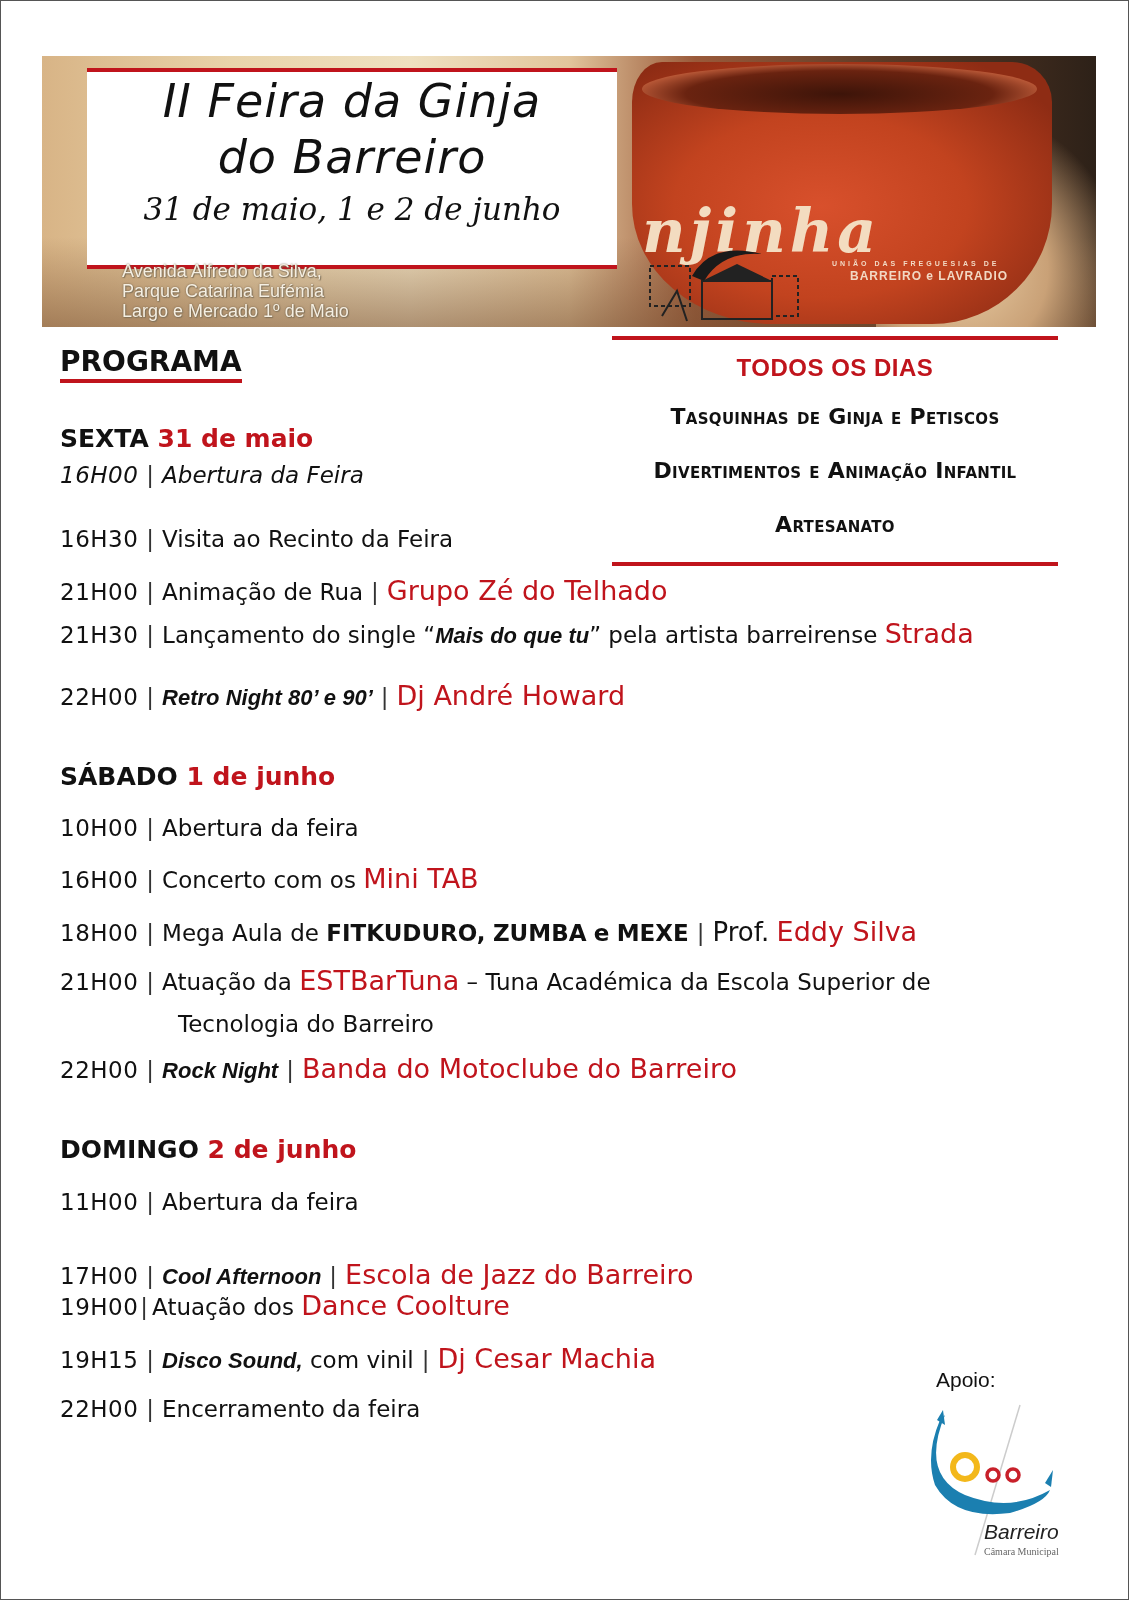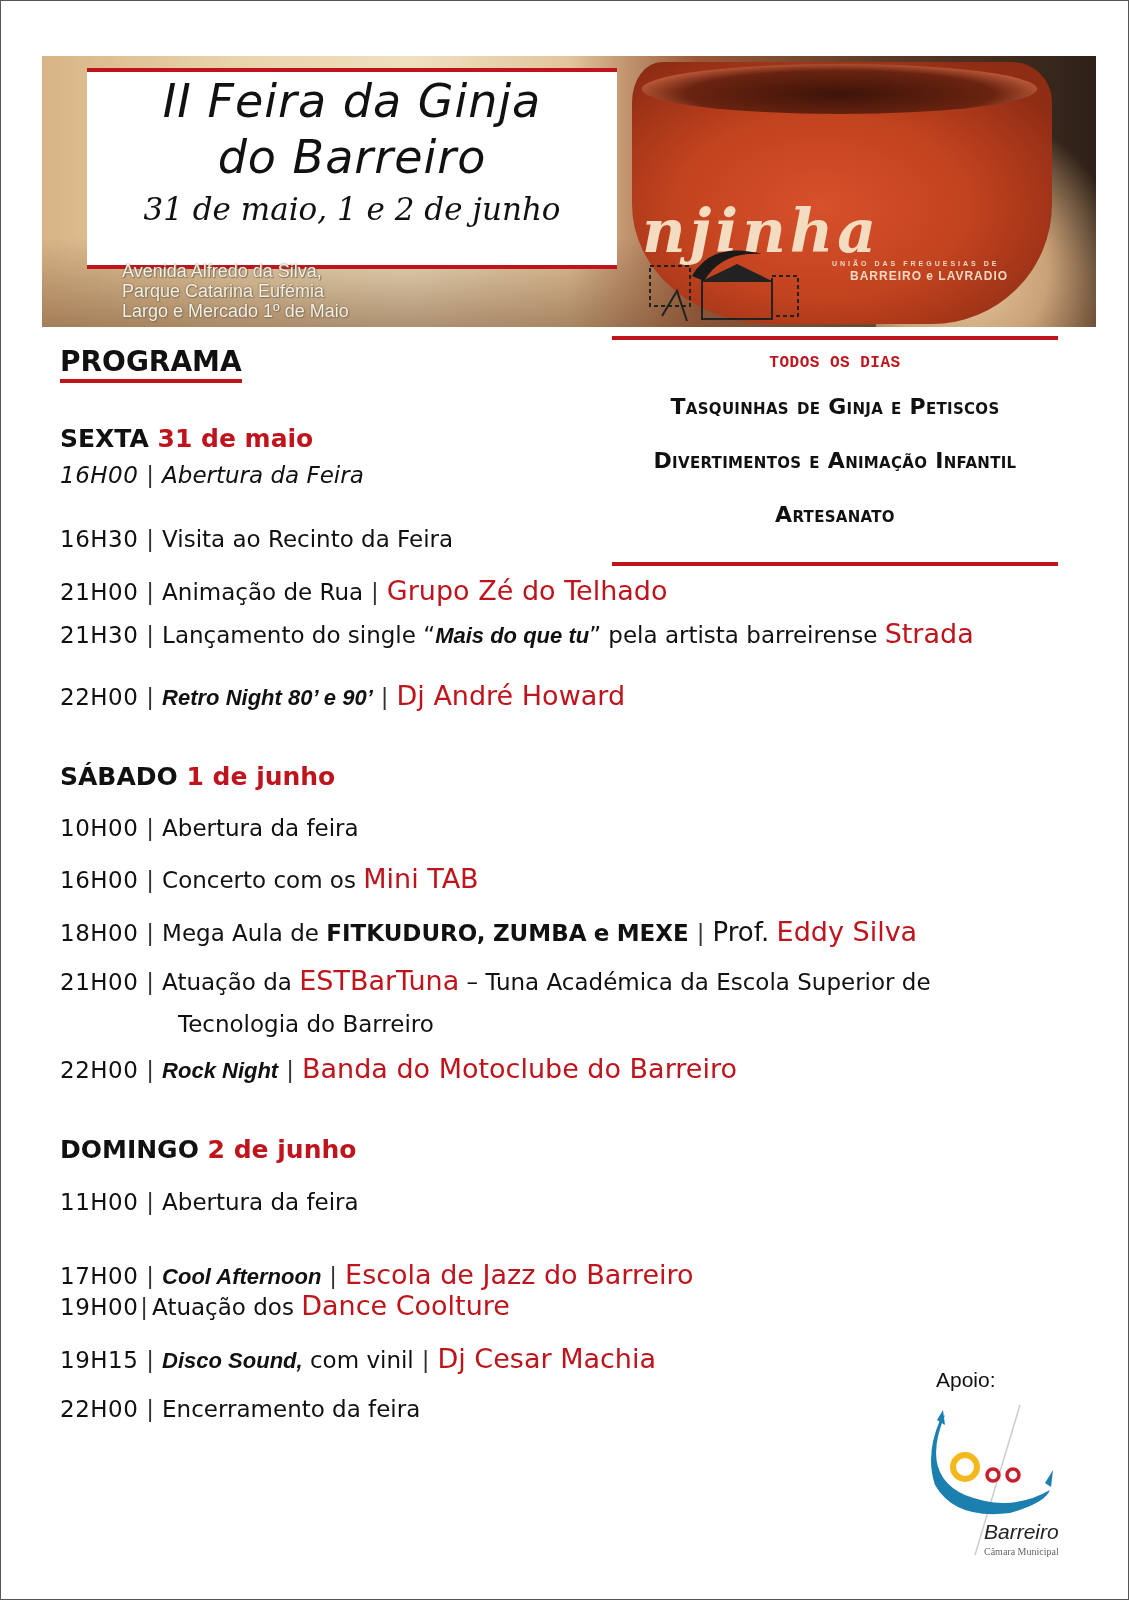--- a/index.html
+++ b/index.html
@@ -70,22 +70,22 @@
   .union-text .small { font-size: 7px; letter-spacing: 3px; font-weight: bold; }
   .union-text .big { font-size: 12px; letter-spacing: 1px; font-weight: bold; margin-top: 2px; padding-left: 18px; }
 
   
   .todos {
     position: absolute; left: 612px; top: 336px; width: 446px; height: 222px;
     border-top: 4px solid #c0141c; border-bottom: 4px solid #c0141c;
     text-align: center;
   }
   .todos-title {
-    font-family: Liberation Mono, monospace; font-weight: bold; color: #c0141c;
-    font-size: 16px; margin-top: 14px; letter-spacing: 0.5px;
+    font-family: Liberation Sans, sans-serif; font-weight: bold; color: #c0141c;
+    font-size: 24px; margin-top: 14px; letter-spacing: 0.5px;
   }
   .todos-item {
     font-family: "DejaVu Sans", sans-serif; font-weight: bold; color: #111;
     font-variant: small-caps; font-size: 22px; letter-spacing: 0.3px;
     margin-top: 24px; line-height: 30px;
   }
   .todos-item.first { margin-top: 20px; }
 
   
   .programa {

